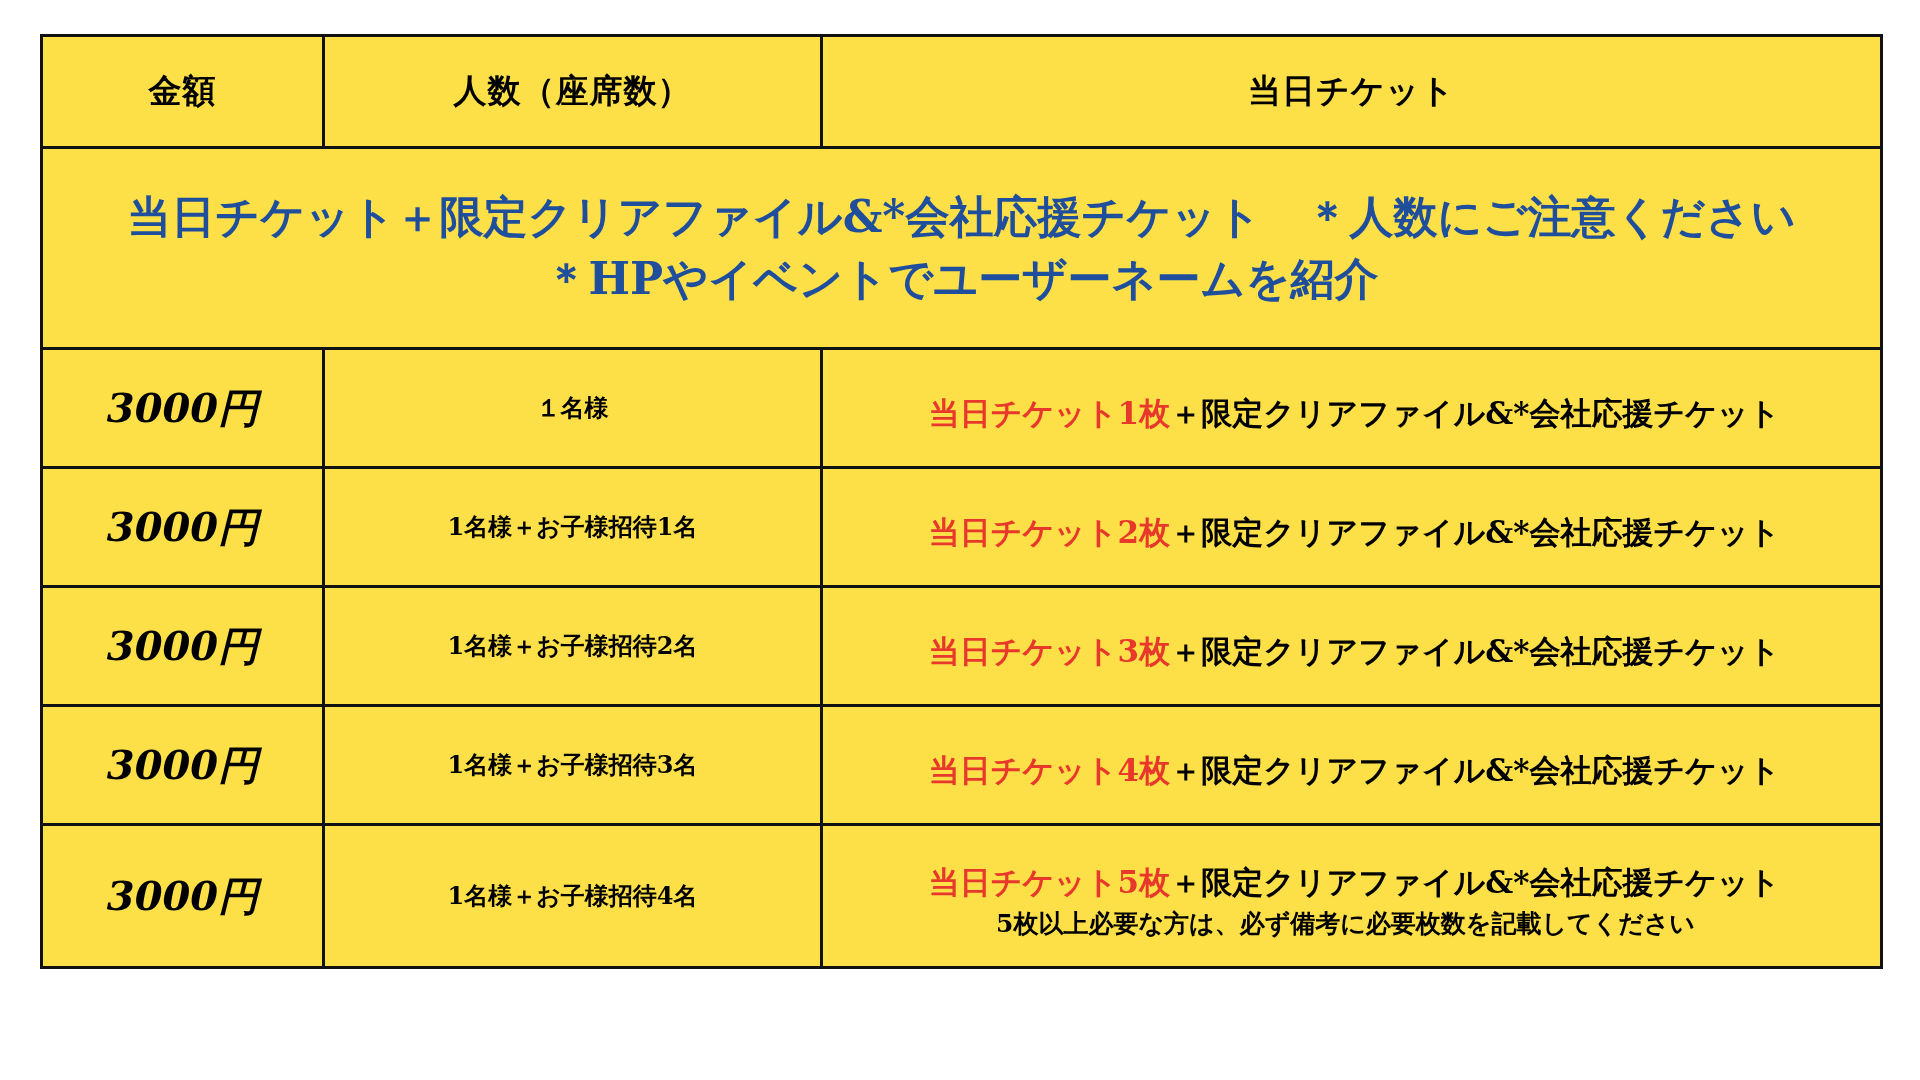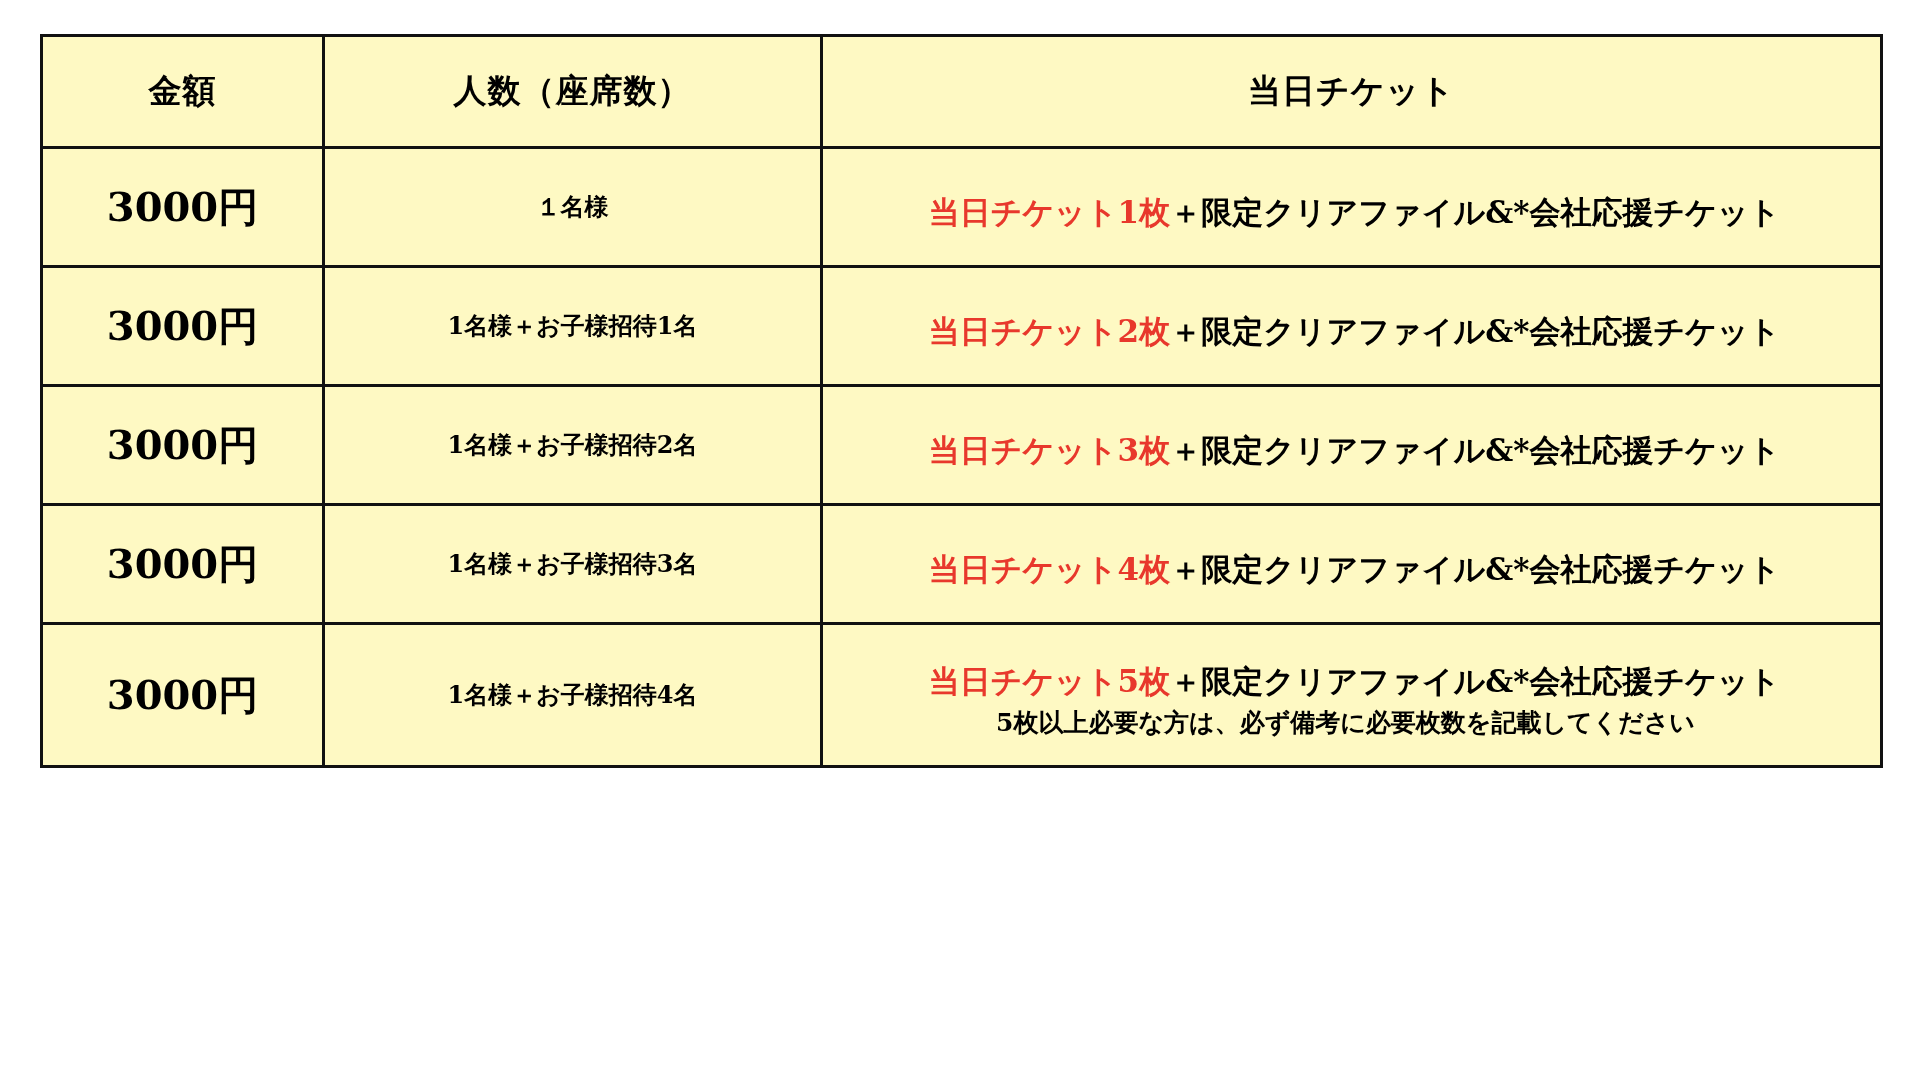--- a/index.html
+++ b/index.html
@@ -18,21 +18,21 @@
     position: relative;
     width: 1920px;
     height: 1080px;
     box-sizing: border-box;
     padding: 34px 40px 0 40px;
   }
   table.return-table {
     width: 1840px;
     border-collapse: collapse;
     table-layout: fixed;
-    background: #fef9c3;
+    background: #fde047;
   }
   table.return-table td {
     border: 3px solid #111111;
     padding: 0;
     vertical-align: middle;
     text-align: center;
   }
   
   col.c-amount { width: 282px; }
   col.c-people { width: 498px; }
@@ -71,20 +71,21 @@
     white-space: nowrap;
   }
 
   
   .data-row td { height: 116px; }
   .data-row.tall td { height: 140px; }
   .amount {
     font-size: 40px;
     font-weight: bold;
     letter-spacing: 0px;
+    font-style: italic;
   }
   .people {
     font-size: 24px;
     font-weight: bold;
     letter-spacing: 0px;
     white-space: nowrap;
   }
   .return-cell {
     text-align: left;
     padding: 0 16px 0 22px !important;
@@ -125,20 +126,28 @@
           <span>金額</span>
         </td>
         <td>
           <span>人数（座席数）</span>
         </td>
         <td class="hdr-return">
           <span>当日チケット</span>
         </td>
       </tr>
 
+      <tr class="note-row">
+        <td colspan="3">
+          <div class="note">
+            <span class="l1">当日チケット＋限定クリアファイル&amp;*会社応援チケット　＊人数にご注意ください</span>
+            <span class="l2">＊HPやイベントでユーザーネームを紹介</span>
+          </div>
+        </td>
+      </tr>
 
       <tr class="data-row">
         <td class="amount">
           <span>3000円</span>
         </td>
         <td class="people">
           <span>１名様</span>
         </td>
         <td class="return-cell">
           <div class="return-main">

